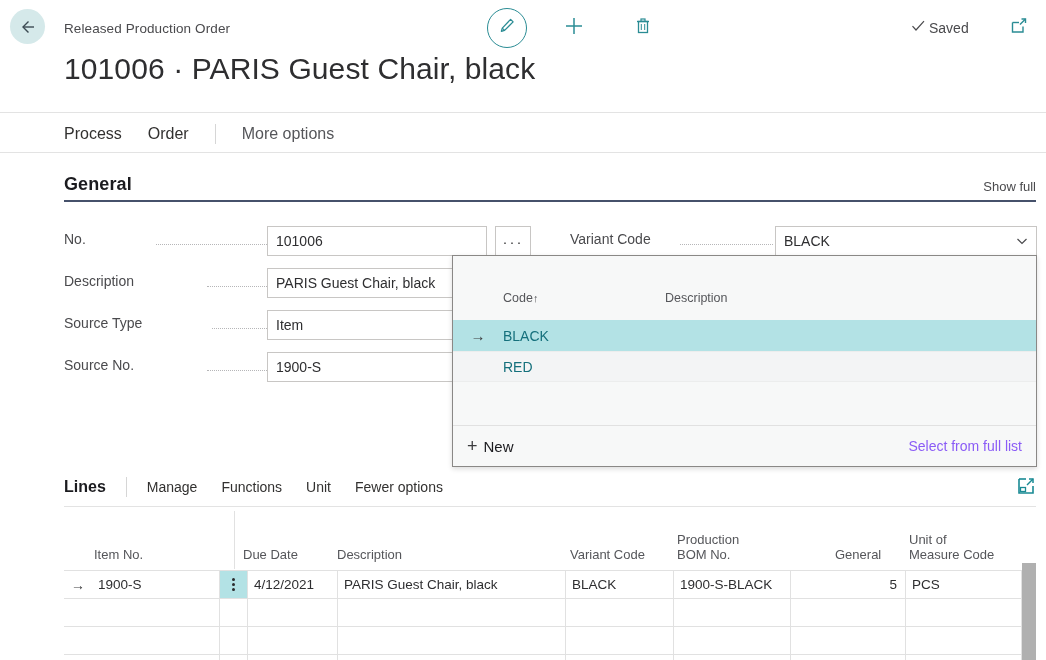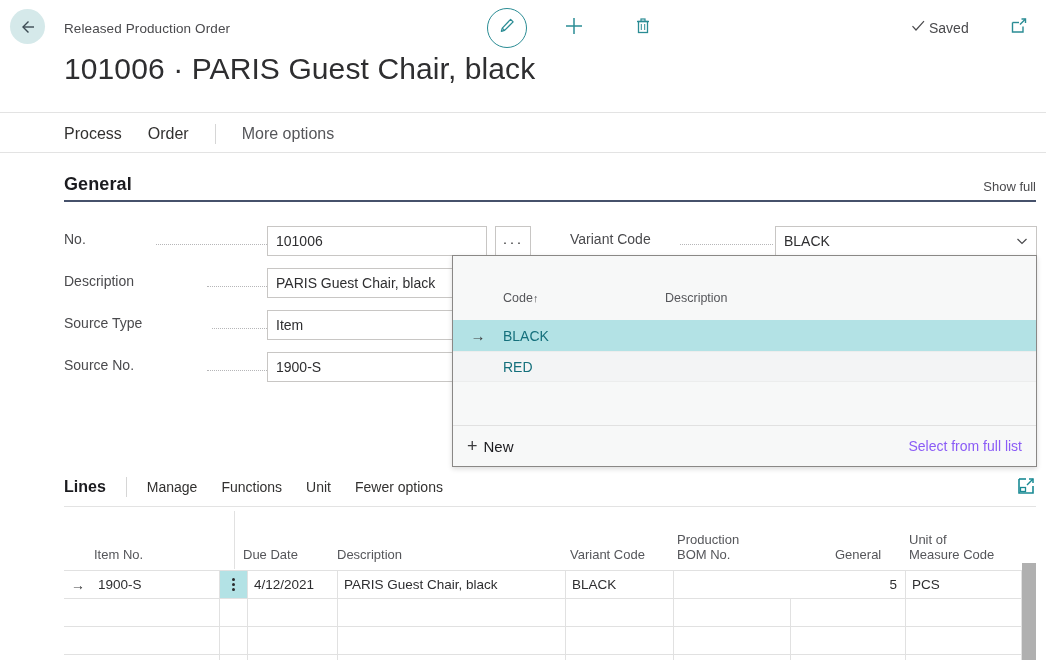--- a/index.html
+++ b/index.html
@@ -632,20 +632,21 @@
     <span class="gc kebab" style="left:156px; width:28px;">
       <span class="kdots">
           <span></span>
           <span></span>
           <span></span>
         </span>
     </span>
     <span class="gc" style="left:184px; width:90px;">4/12/2021</span>
     <span class="gc" style="left:274px; width:228px;">PARIS Guest Chair, black</span>
     <span class="gc" style="left:502px; width:108px;">BLACK</span>
+    <span class="gc" style="left:610px; width:117px;">1900-S-BLACK</span>
     <span class="gc num" style="left:727px; width:115px;">5</span>
     <span class="gc" style="left:842px; width:116px;">PCS</span>
   </div>
 
   <div class="grid-row" style="top:91px;">
     <span class="empty-row-cell" style="left:28px; width:128px;"></span>
     <span class="empty-row-cell" style="left:156px; width:28px;"></span>
     <span class="empty-row-cell" style="left:184px; width:90px;"></span>
     <span class="empty-row-cell" style="left:274px; width:228px;"></span>
     <span class="empty-row-cell" style="left:502px; width:108px;"></span>

